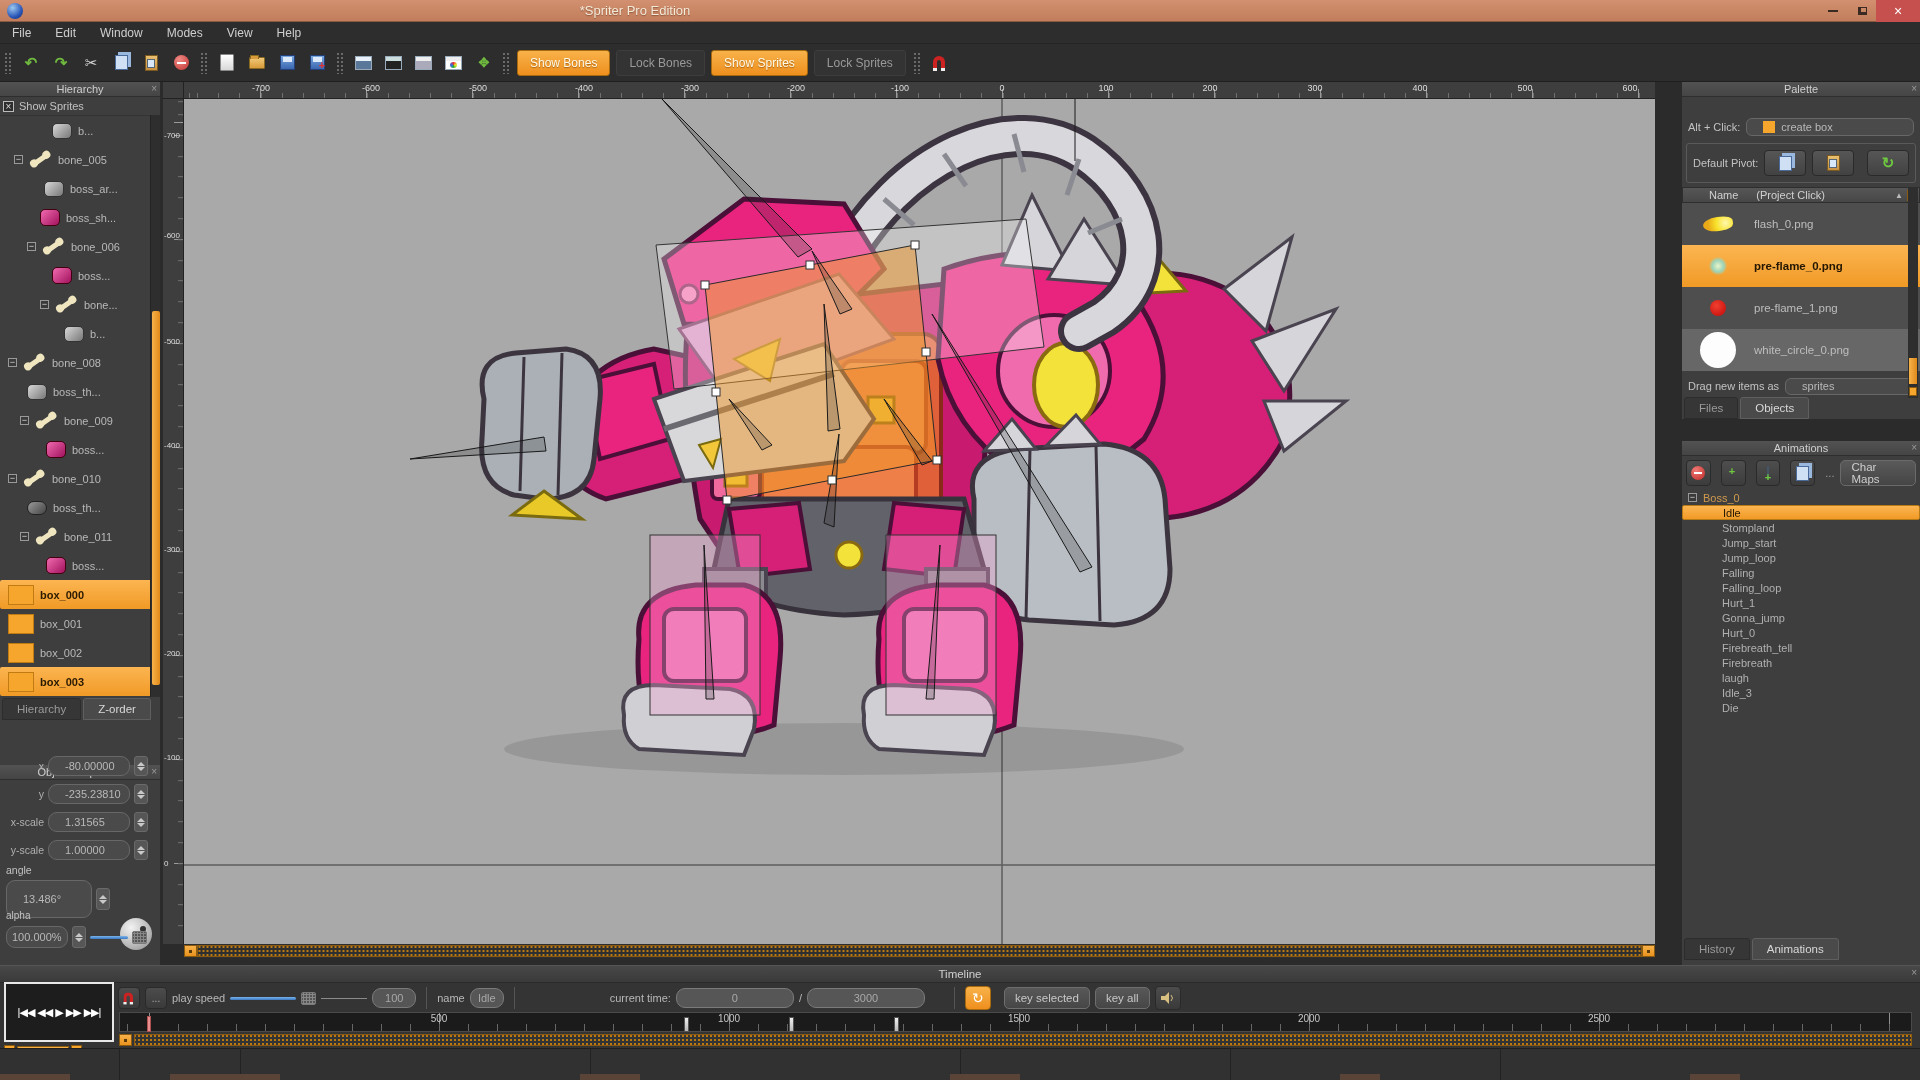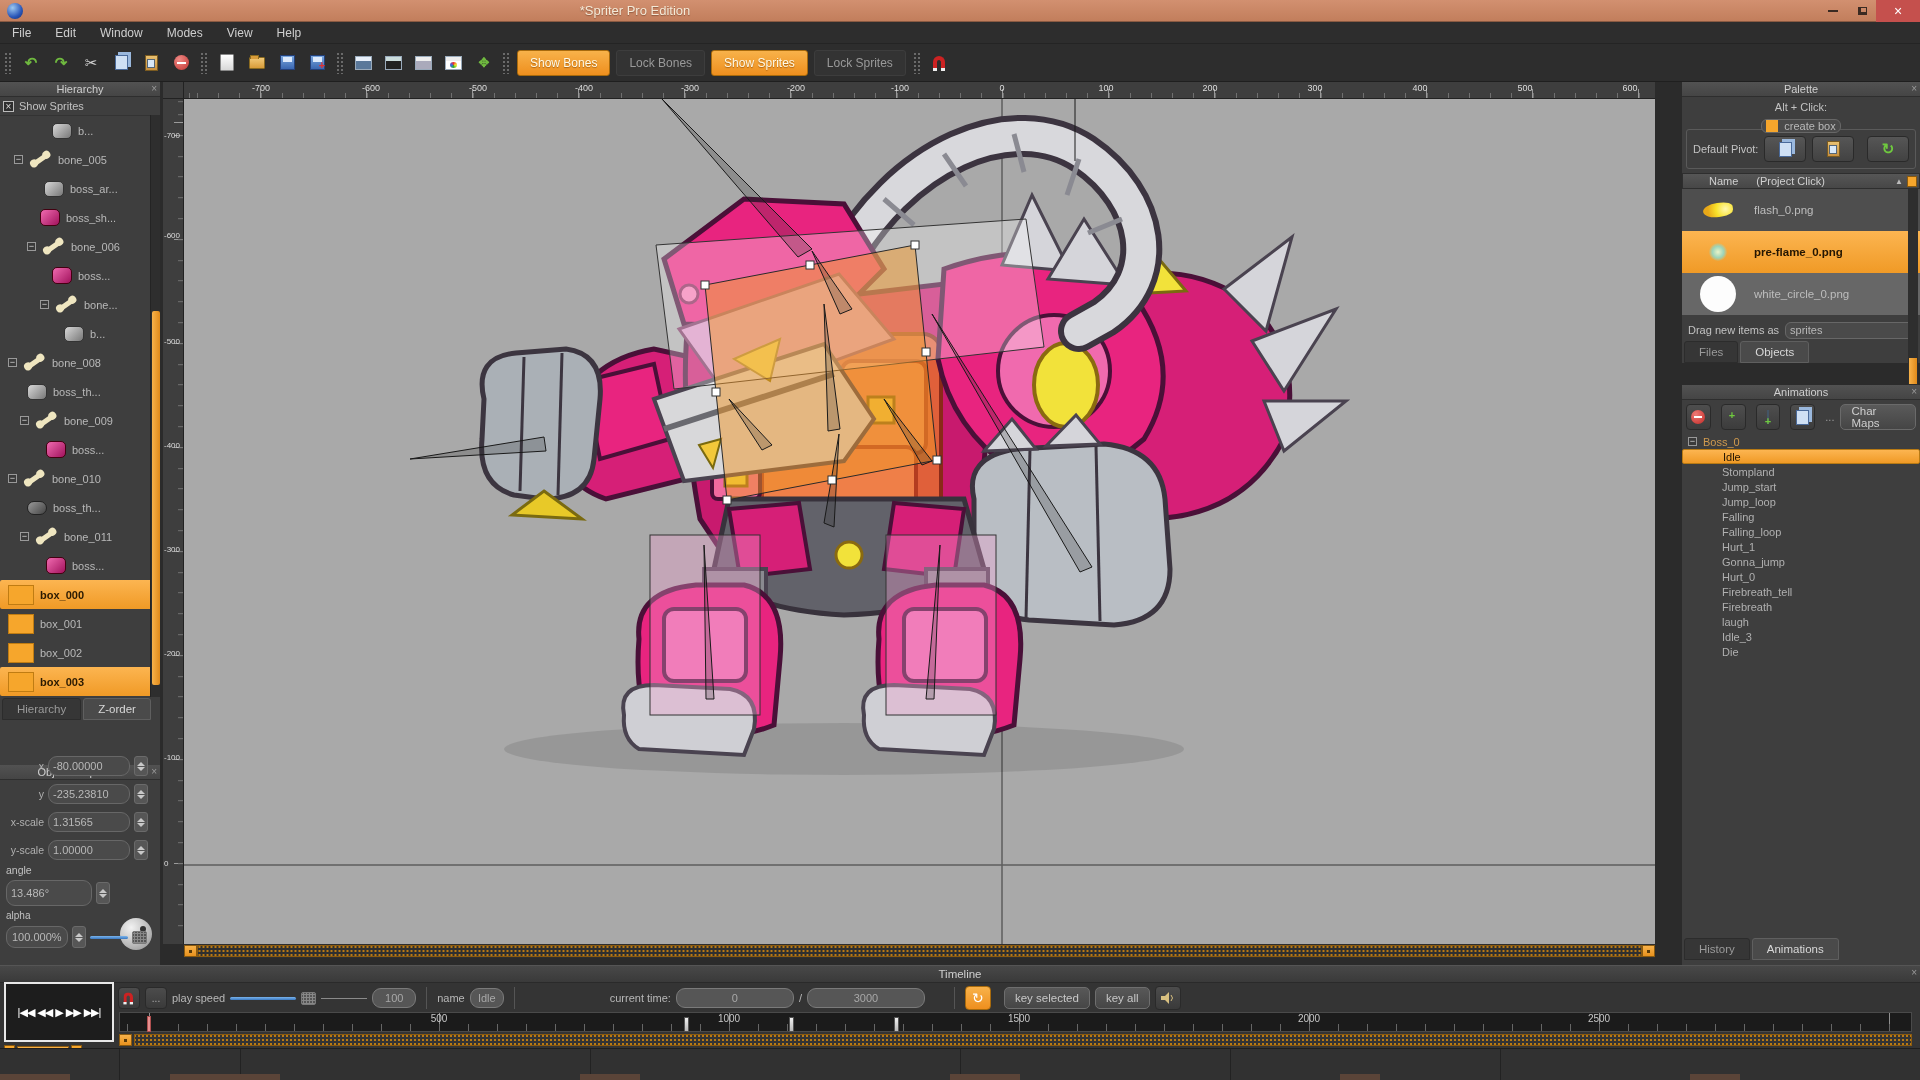--- a/index.html
+++ b/index.html
@@ -40,21 +40,21 @@
   .ic-magnet{width:14px;height:14px;position:relative;}
   .ic-magnet i{position:absolute;left:0;top:0;width:12px;height:12px;border:4px solid #cc2222;border-bottom:none;border-radius:7px 7px 0 0;}
   .ic-magnet b{position:absolute;width:4px;height:3px;background:#eee;bottom:-1px;} .ic-magnet b.l{left:0;} .ic-magnet b.r{left:8px;}
   
   .panel{background:#3e3e3e;}
   .panel-header{height:15px;background:linear-gradient(#525252,#454545);border-bottom:1px solid #2e2e2e;display:flex;align-items:center;justify-content:center;font-size:11px;color:#cfcfcf;position:relative;}
   .panel-close{position:absolute;right:3px;top:1px;font-size:10px;color:#9a9a9a;}
   .tabbar{display:flex;gap:2px;align-items:flex-end;padding-left:2px;}
   .tab{height:22px;padding:0 14px;display:flex;align-items:center;font-size:11.5px;color:#9a9a9a;background:#363636;border:1px solid #2c2c2c;border-radius:3px 3px 0 0;}
   .tab.active{background:#4a4a4a;border-color:#5f5f5f;color:#d8d8d8;}
-  .field{background:#4a4a4a;border:1px solid #676767;border-radius:9px;color:#b8b8b8;font-size:11px;display:flex;align-items:center;padding:0 4px;}
+  .field{background:#4a4a4a;border:1px solid #676767;border-radius:9px;color:#b8b8b8;font-size:11px;display:flex;align-items:center;padding:0 16px;}
   .spin{width:14px;display:flex;flex-direction:column;align-items:center;justify-content:center;gap:1px;background:#565656;border:1px solid #6a6a6a;border-radius:3px;}
   .spin i{width:0;height:0;border-left:4px solid transparent;border-right:4px solid transparent;}
   .spin i.up{border-bottom:4px solid #c8c8c8;} .spin i.dn{border-top:4px solid #c8c8c8;}
   
   #left-panel{left:0;top:82px;width:160px;height:883px;}
   .cb-row{height:18px;display:flex;align-items:center;gap:5px;padding-left:3px;font-size:11px;color:#c2c2c2;}
   .checkbox{width:11px;height:11px;border:1px solid #bbb;background:#2e2e2e;color:#ddd;font-size:10px;line-height:9px;text-align:center;}
   #tree{position:absolute;left:0;top:33px;width:160px;height:582px;overflow:hidden;border-top:1px solid #333;}
   .tree-row{height:29px;display:flex;align-items:center;gap:6px;font-size:11px;color:#b8b8b8;white-space:nowrap;}
   .tree-row.selected{background:linear-gradient(#fcb551,#f09a26);color:#2a1a02;font-weight:bold;border-radius:2px;}
@@ -409,21 +409,21 @@
           <span class="field" style="width:82px;height:20px;">1.00000</span>
           <span class="spin" style="height:20px;">
             <i class="up"></i>
             <i class="dn"></i>
           </span>
         </div>
 
     </div>
     <div class="abs" style="left:6px;top:782px;font-size:10.5px;">angle</div>
     <div class="abs op-row" style="left:6px;top:798px;">
-      <span class="field" style="width:86px;height:26px;">13.486°</span>
+      <span class="field" style="width:86px;height:38px;">13.486°</span>
       <span class="spin" style="height:22px;">
           <i class="up"></i>
           <i class="dn"></i>
         </span>
     </div>
     <div class="abs dial" style="left:120px;top:788px;">
         <i></i>
       </div>
     <div class="abs" style="left:6px;top:808px;font-size:10px;margin-top:20px;">alpha</div>
     <div class="abs op-row" style="left:6px;top:844px;">
@@ -572,21 +572,21 @@
     <span class="oscroll-btn">
         <i></i>
       </span>
   </div>
 
   <div class="abs panel" id="right-panel">
     <div class="panel-header">
       <span>Palette</span>
       <span class="panel-close">×</span>
     </div>
-    <div class="rrow" style="height:24px;margin-top:4px;flex-direction:column;">
+    <div class="rrow" style="height:24px;margin-top:18px;">
       <span>Alt + Click:</span>
       <span class="field" style="flex:1;height:18px;gap:6px;border-radius:6px;">
         <i style="width:12px;height:12px;background:#f6a62c;display:inline-block;"></i>
         <span>create box</span>
       </span>
     </div>
     <div class="groupbox rrow" style="height:40px;">
       <span>Default Pivot:</span>
       <span class="sqbtn">
           <i class="ic-pages"></i>
@@ -614,20 +614,26 @@
           <span>flash_0.png</span>
         </div>
 
         <div class="file-row selected">
           <span class="f-icon">
             <i class="fi-glow"></i>
           </span>
           <span>pre-flame_0.png</span>
         </div>
 
+        <div class="file-row dark">
+          <span class="f-icon">
+            <i class="fi-reddot"></i>
+          </span>
+          <span>pre-flame_1.png</span>
+        </div>
 
         <div class="file-row light">
           <span class="f-icon">
             <i class="fi-whitecircle"></i>
           </span>
           <span>white_circle_0.png</span>
         </div>
 
     </div>
     <div class="abs" style="right:2px;top:106px;width:10px;height:210px;background:#2e2e2e;">

